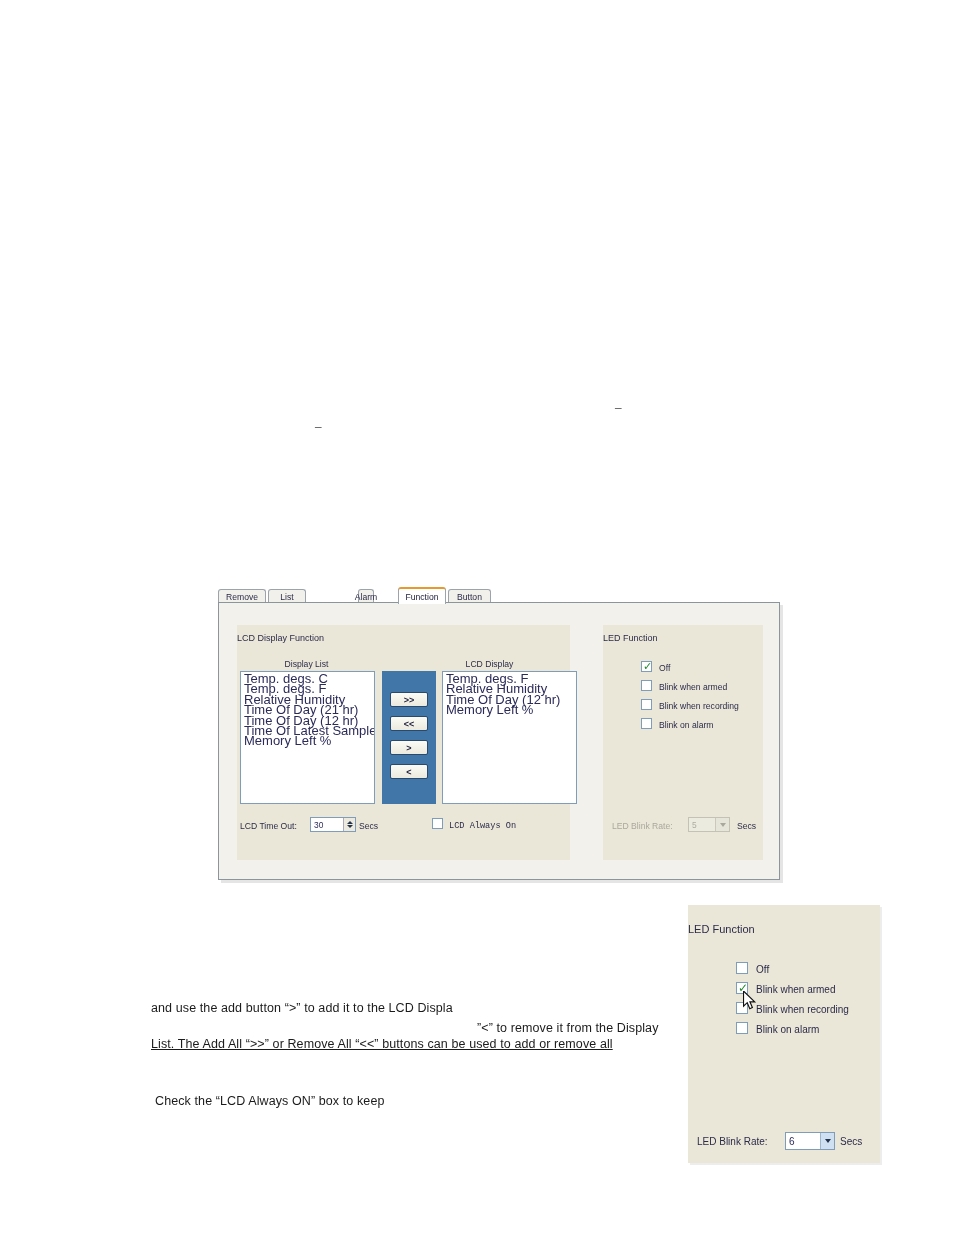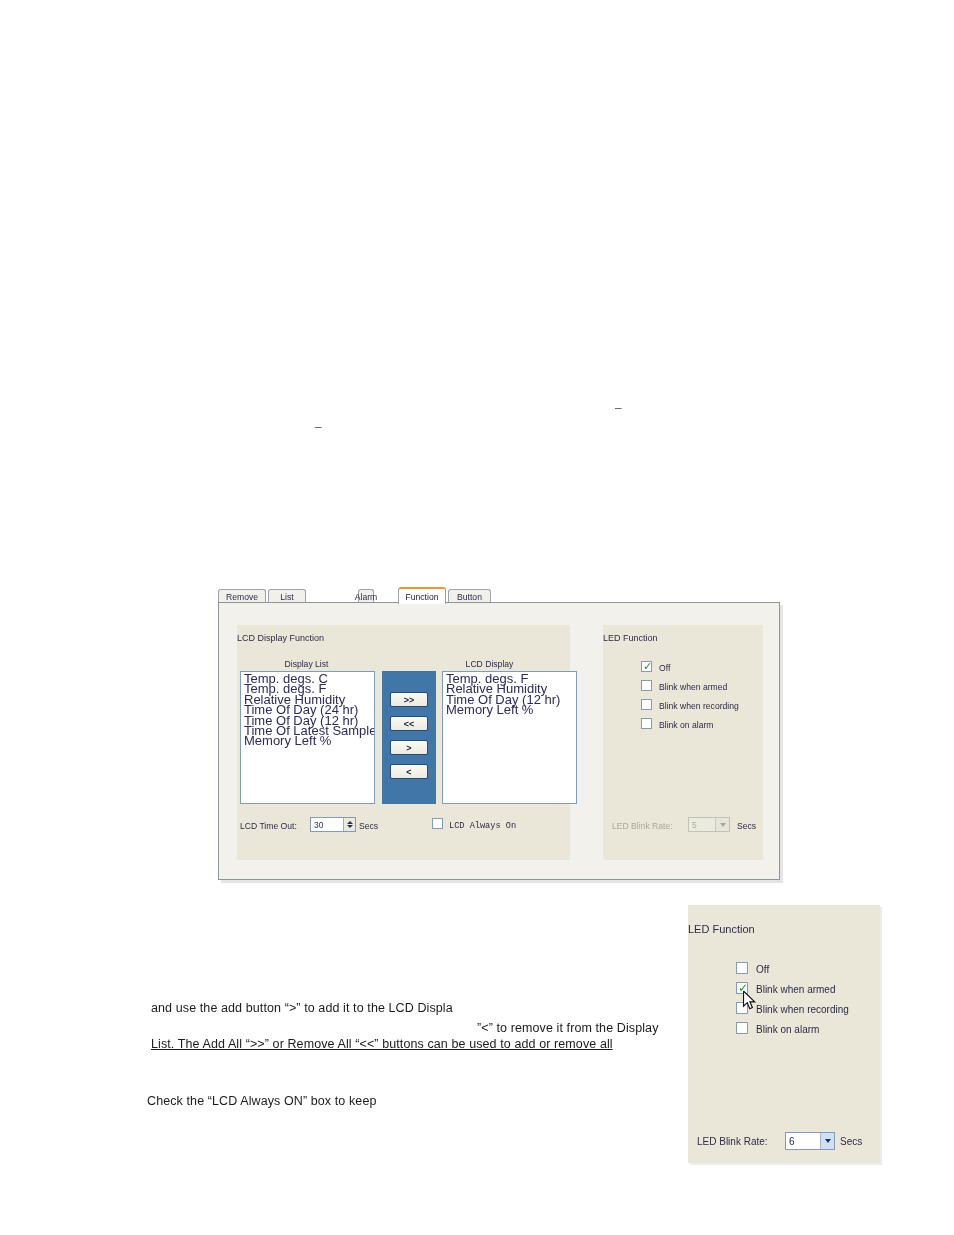--- a/index.html
+++ b/index.html
@@ -156,21 +156,21 @@
 </style>
 </head>
 <body>
 
 <div class="dash" style="left:315px;top:418px;">–</div>
 <div class="dash" style="left:615px;top:399px;">–</div>
 
 <div class="doc-text" style="left:151px;top:1001px;">and use the add button “&gt;” to add it to the LCD Displa</div>
 <div class="doc-text" style="left:477px;top:1021px;">”&lt;” to remove it from the Display</div>
 <div class="doc-text" style="left:151px;top:1037px;text-decoration:underline;">List. The Add All “&gt;&gt;” or Remove All “&lt;&lt;” buttons can be used to add or remove all</div>
-<div class="doc-text" style="left:147px;top:1094px;">Check the “LCD Always ON” box to keep</div>
+<div class="doc-text" style="left:155px;top:1094px;">Check the “LCD Always ON” box to keep</div>
 
 <div id="dialog" class="abs">
 
 
   <div class="tabstrip" id="tabstrip">
       <div class="tab" style="left: 0px; width: 48px;">Remove</div>
       <div class="tab" style="left: 50px; width: 38px;">List</div>
       <div class="tab" style="left: 90px; width: 48px; margin-top: 32px;">Trigger</div>
       <div class="tab" style="left: 140px; width: 16px;">Alarm</div>
       <div class="tab active" style="left: 180px; width: 48px;">Function</div>
@@ -182,21 +182,21 @@
     <div class="panel" style="left:18px;top:22px;width:333px;height:235px;">
       <div class="panel-title">LCD Display Function</div>
 
       <div class="list-label" style="left:2px;top:34px;width:135px;">Display List</div>
       <div class="list-label" style="left:185px;top:34px;width:135px;">LCD Display</div>
 
       <div class="listbox" id="display-list" style="left:3px;top:46px;width:135px;height:133px;">
           <div>Temp. degs. C</div>
           <div>Temp. degs. F</div>
           <div>Relative Humidity</div>
-          <div>Time Of Day (24 hr)</div>
+          <div>Time Of Day (21 hr)</div>
           <div>Time Of Day (12 hr)</div>
           <div>Time Of Latest Sample</div>
           <div>Memory Left %</div>
         </div>
 
       <div class="bluebar" style="left:145px;top:46px;width:54px;height:133px;">
         <div class="arrowbtn" style="top:21px;">&gt;&gt;</div>
         <div class="arrowbtn" style="top:45px;">&lt;&lt;</div>
         <div class="arrowbtn" style="top:69px;">&gt;</div>
         <div class="arrowbtn" style="top:93px;">&lt;</div>

